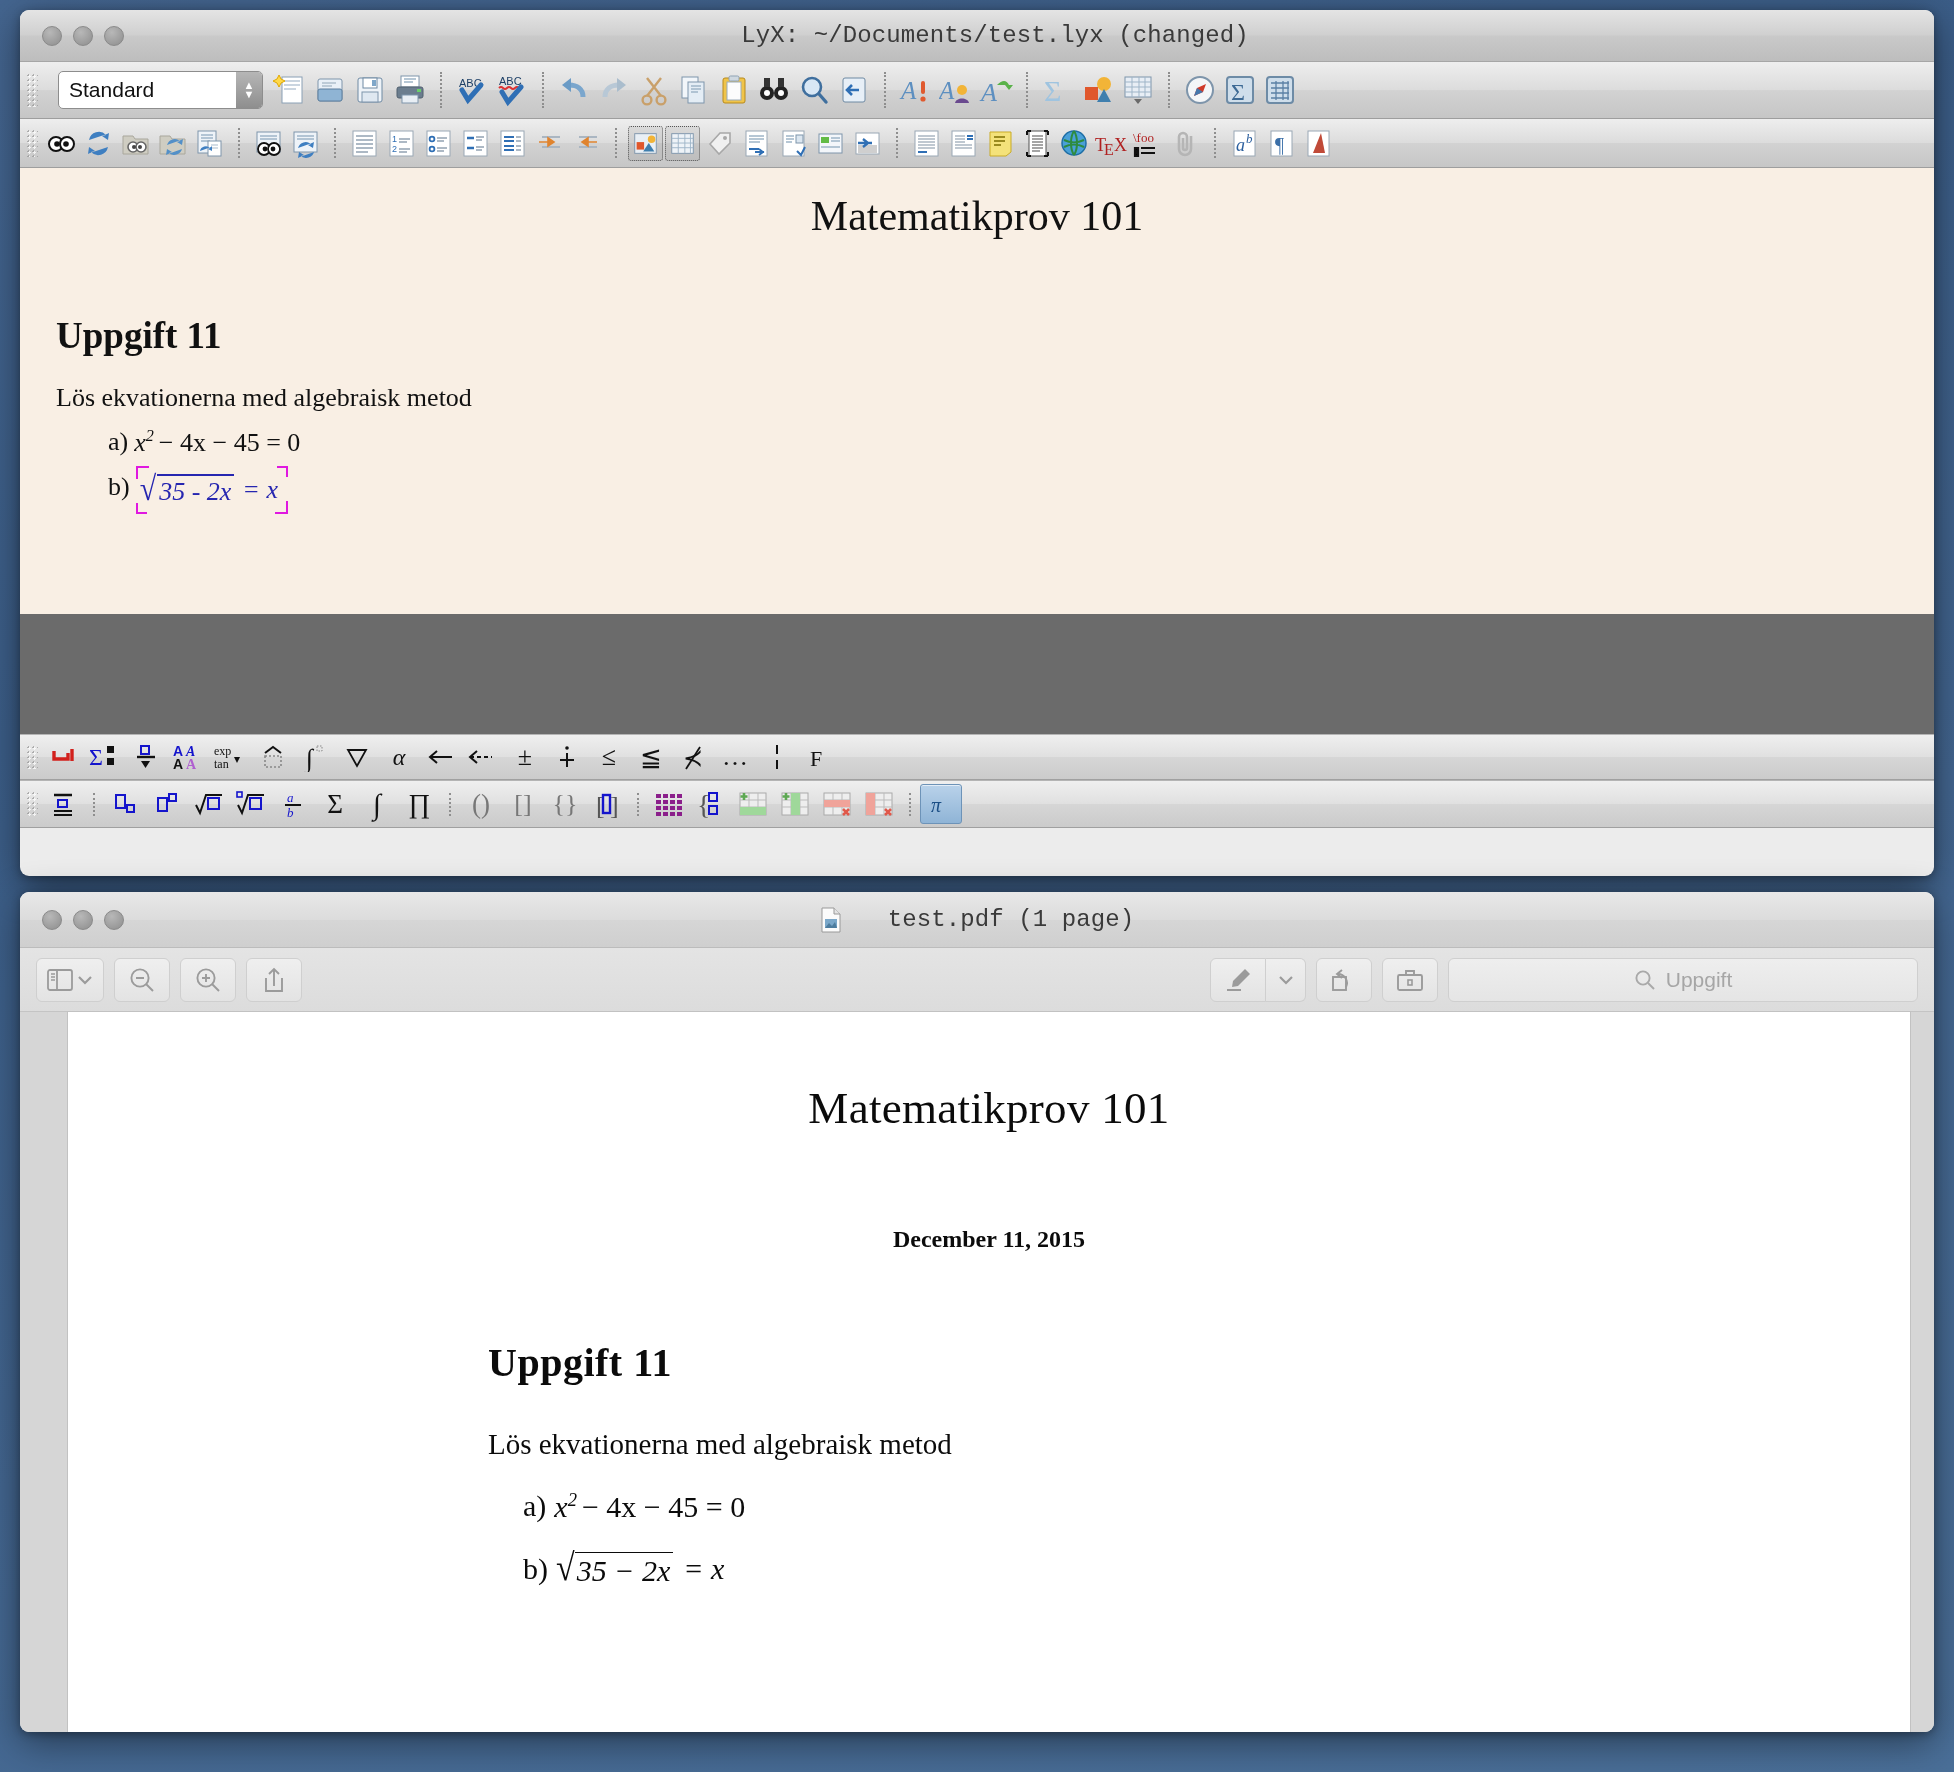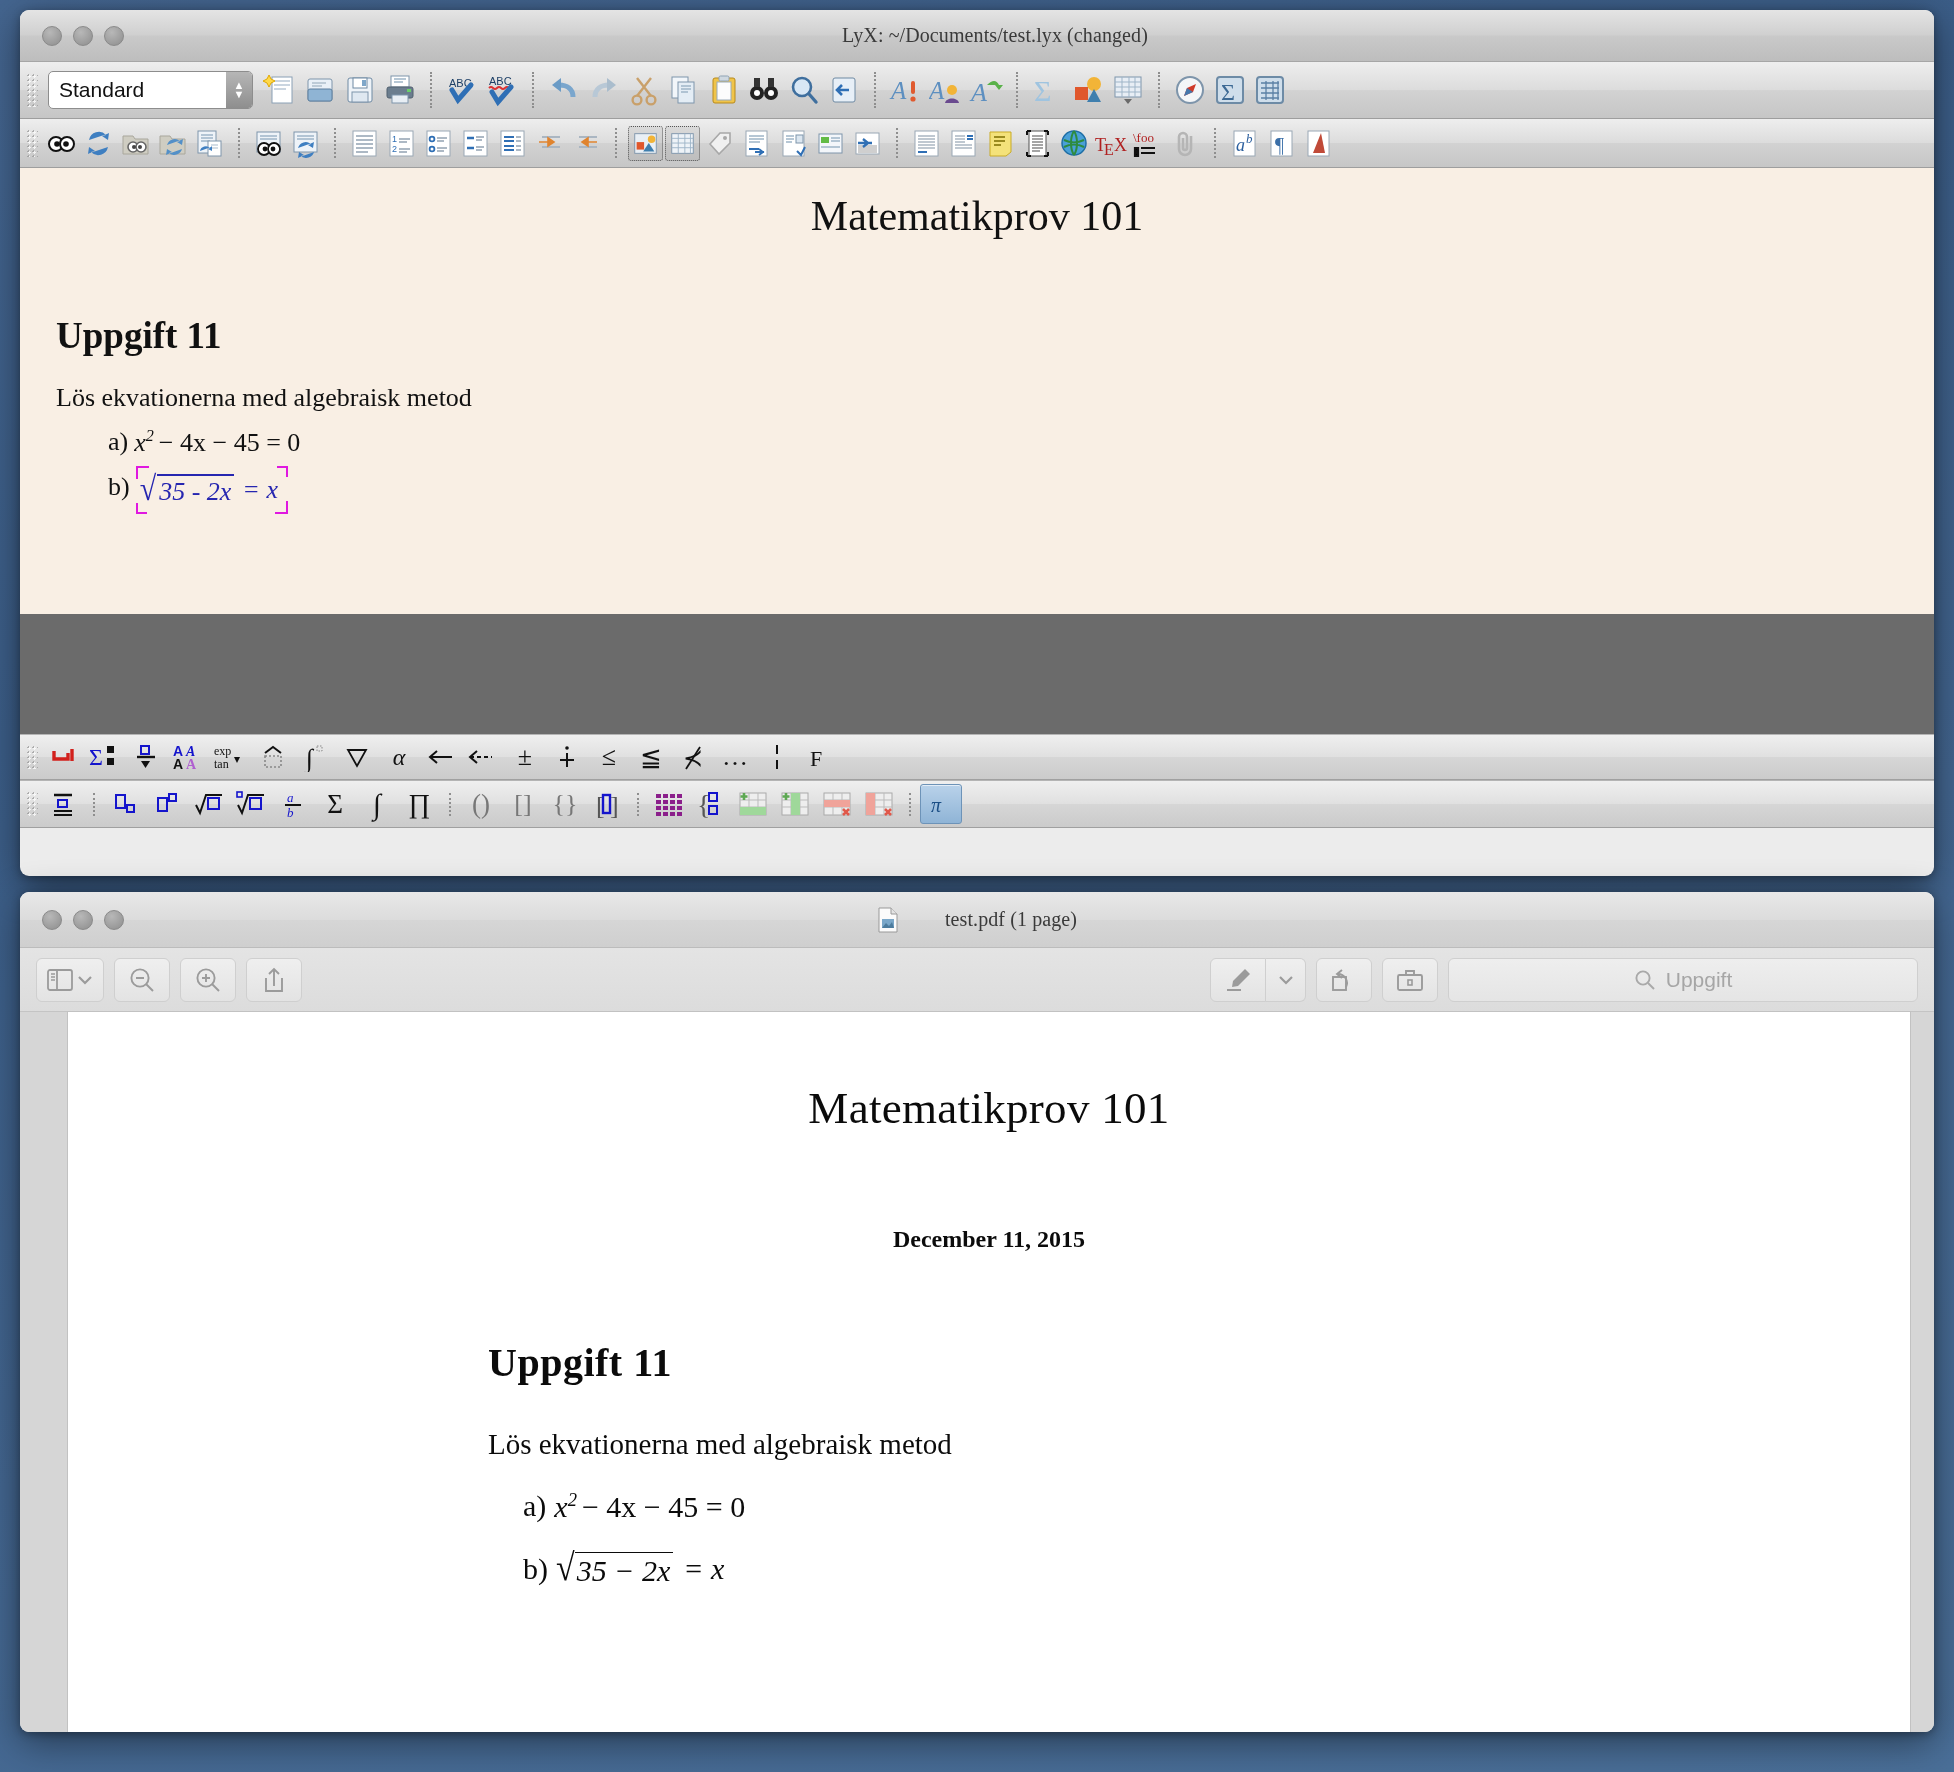--- a/index.html
+++ b/index.html
@@ -29,22 +29,22 @@
     display: flex; align-items: center;
   }
   .lights { position: absolute; left: 22px; top: 50%; transform: translateY(-50%); display: flex; gap: 11px; }
   .light {
     width: 20px; height: 20px; border-radius: 50%;
     background: radial-gradient(circle at 38% 30%, #b8b8b8, #9a9a9a 70%, #8b8b8b 100%);
     border: 1px solid #8a8a8a;
   }
   .title-text {
     width: 100%; text-align: center;
-    font-size: 20px; color: #3a3a3a; letter-spacing: .1px;
-    font-family: Liberation Serif, serif;
+    font-size: 24px; color: #3a3a3a; letter-spacing: .1px;
+    font-family: Liberation Mono, monospace;
     margin-left: 36px;
   }
   .title-with-icon { display: flex; align-items: center; justify-content: center; gap: 10px; width: 100%; }
 
   
   #lyx-window { left: 20px; top: 10px; width: 1914px; height: 866px; }
 
   .lyx-toolbar {
     background: linear-gradient(to bottom, #eeeeee 0%, #dcdcdc 50%, #d2d2d2 51%, #c6c6c6 100%);
     border-bottom: 1px solid #9e9e9e;
@@ -81,21 +81,21 @@
   }
   .tbbtn svg { display: block; }
 
   
   .style-combo {
     width: 205px; height: 38px;
     background: #fff;
     border: 1px solid #8d8d8d;
     border-radius: 5px;
     display: flex; align-items: center;
-    margin-left: 4px; margin-right: 6px;
+    margin-left: 14px; margin-right: 6px;
     overflow: hidden;
   }
   .style-combo .label {
     flex: 1; padding-left: 10px;
     font-size: 21px; color: #111;
   }
   .style-combo .stepper {
     width: 26px; height: 100%;
     background: linear-gradient(to bottom,#b6b6b6,#8e8e8e);
     display: flex; flex-direction: column; align-items: center; justify-content: center;

